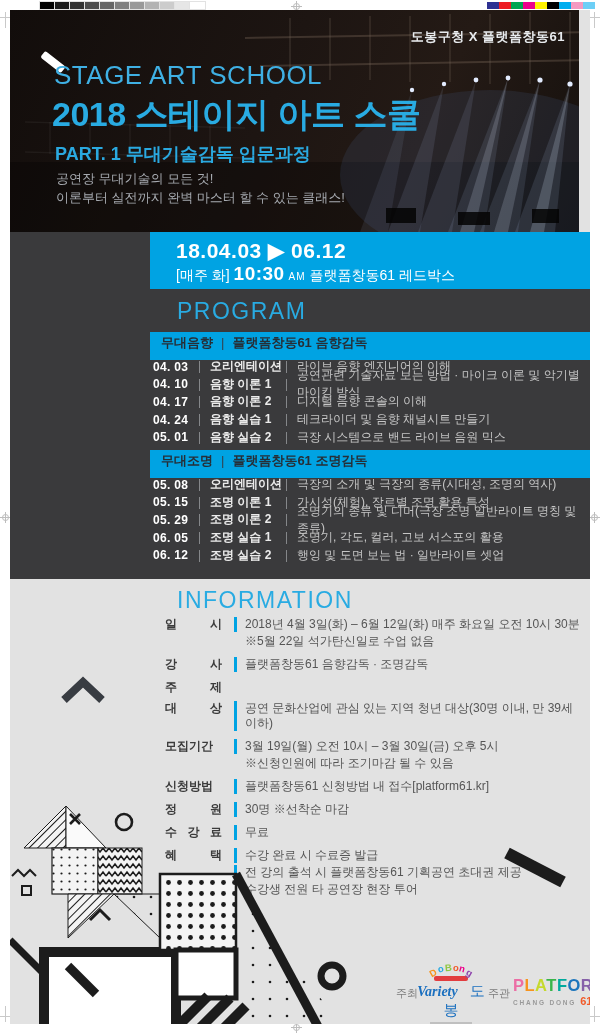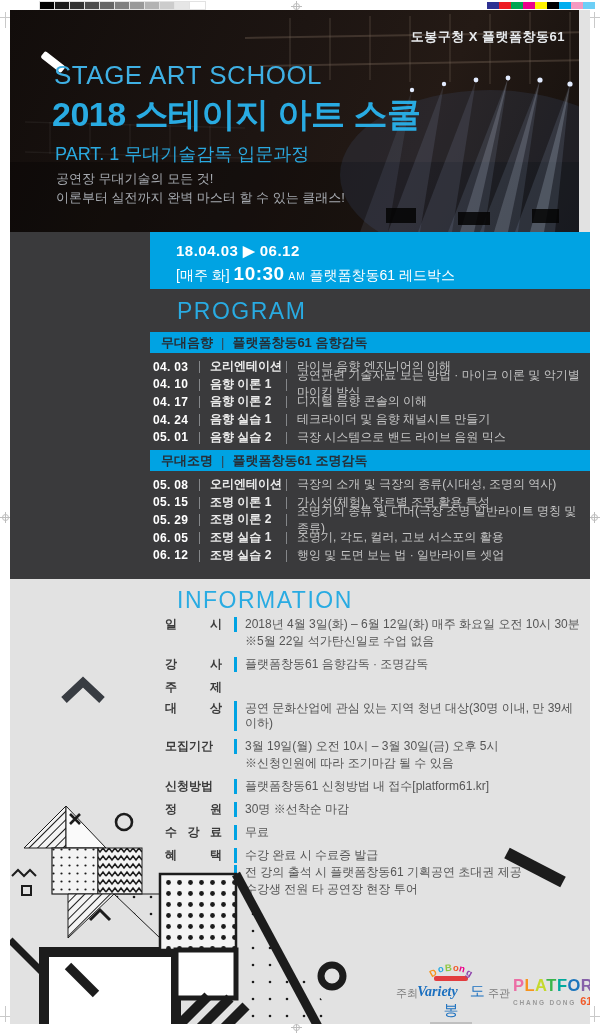--- a/index.html
+++ b/index.html
@@ -23,37 +23,37 @@
   
   .poster{position:absolute;left:10px;top:10px;width:580px;height:1014px;background:#e2e2e2;overflow:hidden;}
 
   
   .hero{position:absolute;left:0;top:0;width:569px;height:222px;background:linear-gradient(115deg,#120d0b 0%,#1d1512 45%,#241a15 70%,#15100d 100%);overflow:hidden;}
   .hero svg{position:absolute;left:0;top:0;}
   .partnership{position:absolute;right:14px;top:18px;color:#e8ebee;font-size:13px;font-weight:bold;letter-spacing:.5px;}
   .hero-slash{position:absolute;left:30px;top:48px;width:26px;height:8px;background:#fff;border-radius:2px;transform:rotate(38deg);}
   .title-en{position:absolute;left:44px;top:50px;font-size:26px;color:#3fb0e4;letter-spacing:.5px;}
   .title-ko{position:absolute;left:42px;top:82px;font-size:34px;font-weight:bold;color:#29abe2;letter-spacing:-.5px;}
-  .part-line{position:absolute;left:45px;top:132px;font-size:18px;font-weight:normal;color:#2aa9e0;}
+  .part-line{position:absolute;left:45px;top:132px;font-size:18px;font-weight:bold;color:#2aa9e0;}
   .tagline1{position:absolute;left:46px;top:160px;font-size:13px;color:#a7abb1;}
   .tagline2{position:absolute;left:46px;top:179px;font-size:13px;color:#a7abb1;}
 
   
   .banner{position:absolute;left:0;top:222px;width:580px;height:57px;background:#3a3a3c;}
   .banner-blue{position:absolute;left:140px;top:0;right:0;height:57px;background:#00a3e3;color:#fff;
     padding:6px 0 0 26px;box-sizing:border-box;}
-  .banner-l1{font-size:15px;font-weight:bold;letter-spacing:.5px;line-height:25px;}
+  .banner-l1{font-size:21px;font-weight:bold;letter-spacing:.5px;line-height:25px;}
   .banner-l2{font-size:14px;line-height:22px;}
   .banner-time{font-size:19px;font-weight:bold;letter-spacing:.5px;}
   .banner-mer{font-size:10px;letter-spacing:1px;}
 
   
   .program{position:absolute;left:0;top:279px;width:580px;height:290px;background:#3a3a3c;}
   .sec-heading{position:absolute;color:#29abe2;font-size:23px;letter-spacing:1.5px;}
-  .p-bar{position:absolute;left:140px;right:0;height:21px;background:#00a3e3;color:#262e36;
+  .p-bar{position:absolute;left:140px;right:0;height:28px;background:#00a3e3;color:#262e36;
     font-size:13px;font-weight:bold;line-height:21px;padding-left:11px;box-sizing:border-box;}
   .p-bar .divider{margin:0 8px;font-weight:normal;color:#33414d;}
   .p-rows{position:absolute;left:140px;right:6px;}
   .p-row{display:flex;align-items:center;height:17.6px;font-size:12px;}
   .p-date{width:46px;min-width:46px;padding-left:3px;font-weight:bold;color:#fff;letter-spacing:.3px;}
   .p-sep{width:1px;height:12px;background:#85878a;margin-top:1px;}
   .p-topic{width:76px;min-width:76px;padding-left:10px;font-weight:bold;color:#ebebeb;}
   .p-desc{flex:1;padding-left:10px;color:#c6c6c6;}
 
   

